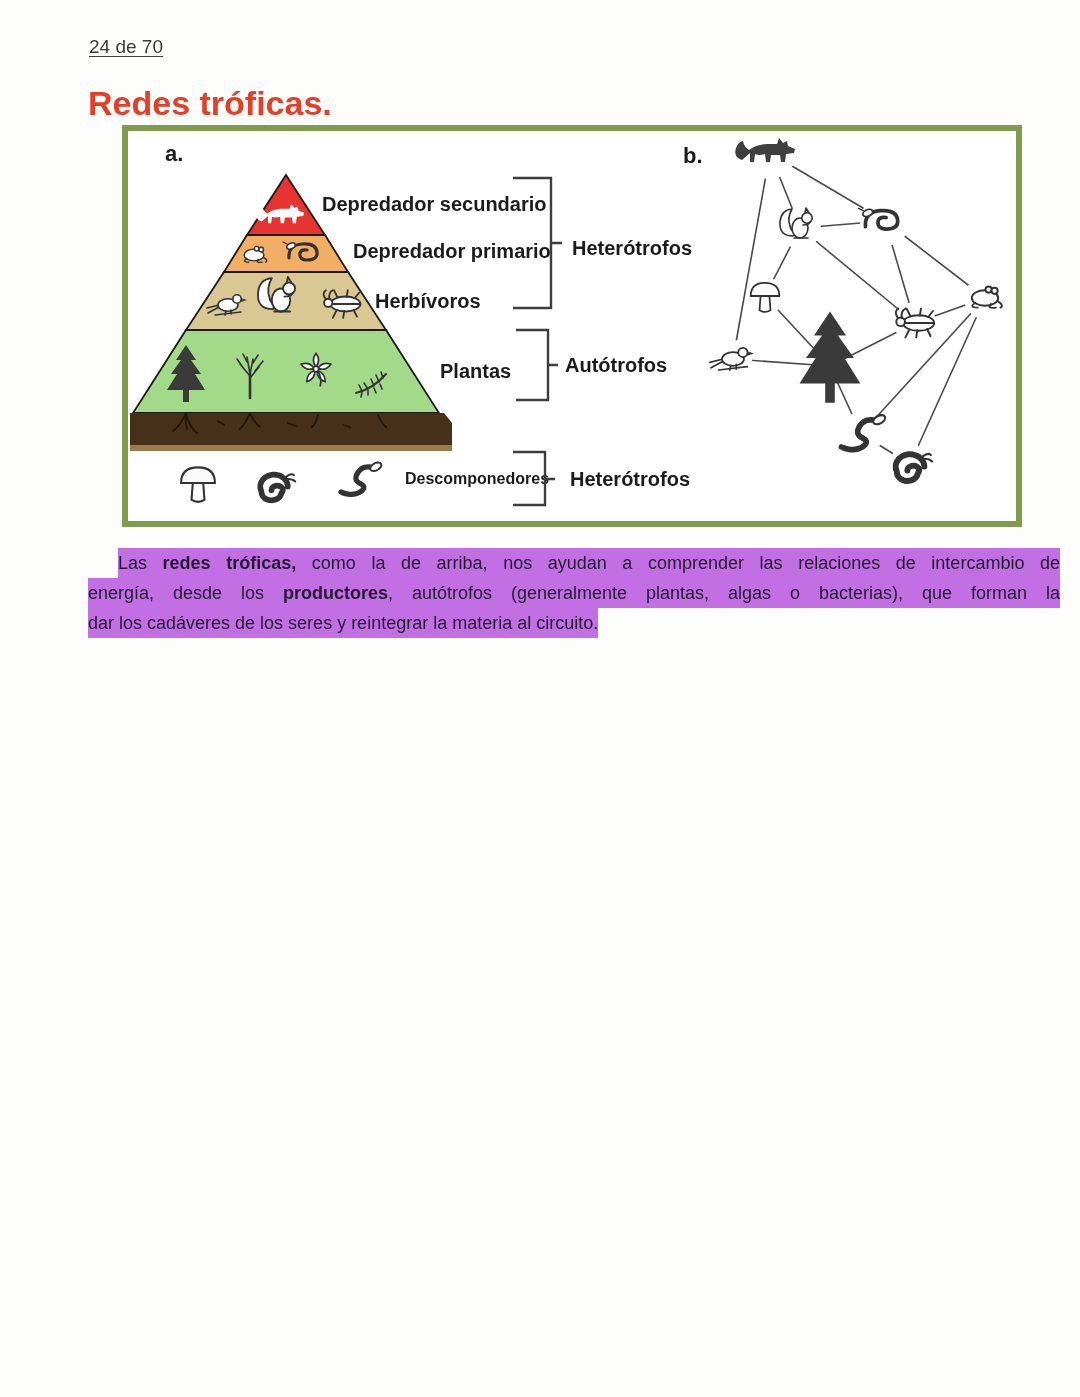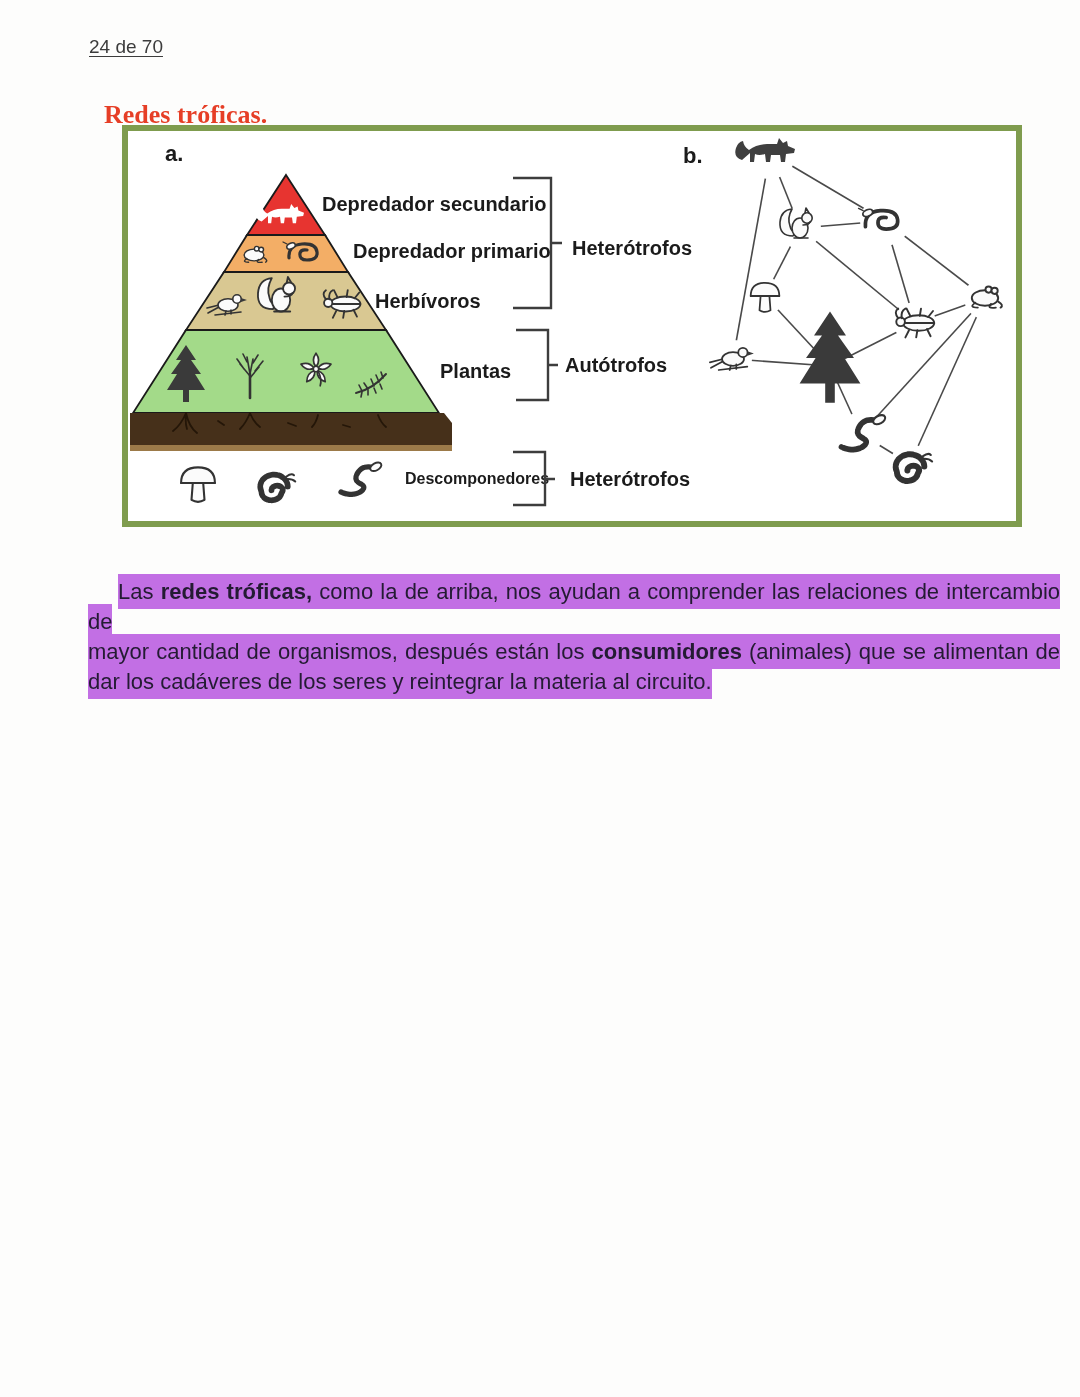--- a/index.html
+++ b/index.html
@@ -1,25 +1,25 @@
 <!DOCTYPE html>
 <html><head>
 <meta charset="utf-8">
 <style>
   html,body{margin:0;padding:0;background:#ffffff;}
   .page{position:relative;width:1080px;height:1397px;background:#fdfdfc;
         font-family:"Liberation Sans",sans-serif;overflow:hidden;}
   .pagenum{position:absolute;left:89px;top:36px;font-size:19px;color:#3c3c3c;
            text-decoration:underline;text-underline-offset:3px;}
-  .title{position:absolute;left:88px;top:84px;font-size:26px;font-weight:bold;
-         color:#e63e26;margin:16px;font-family:Liberation Serif, serif;}
+  .title{position:absolute;left:88px;top:84px;font-size:34px;font-weight:bold;
+         color:#e63e26;margin:0;}
   .figurebox{position:absolute;left:122px;top:125px;width:900px;height:402px;
              border:6px solid #7f9c4e;background:#ffffff;box-sizing:border-box;margin:0;}
   .figurebox svg{display:block;}
-  .para{position:absolute;left:88px;top:577px;width:972px;font-size:22px;
+  .para{position:absolute;left:88px;top:548px;width:972px;font-size:18px;
         line-height:30px;color:#241b33;}
   .pline{text-align:justify;}
   .pline.j{text-align-last:justify;}
   .pline.ind{text-indent:30px;}
   .hl{padding:4.7px 0 4.8px;}
   .pline b{font-weight:bold;}
   
   .ln{stroke:#333;stroke-width:1.6;fill:none;stroke-linecap:round;stroke-linejoin:round;}
   .f{fill:#fbfbfb;}
   .f2{fill:#3a3a3a;stroke:none;}
@@ -197,16 +197,16 @@
             <use href="#s-worm" transform="translate(733,303) scale(1.3)"></use>
             <circle cx="782" cy="333" r="20" fill="#ffffff"></circle>
             <use href="#s-millipede" transform="translate(782,333) scale(1.3)"></use>
           </g>
       </g>
     </svg>
   </figure>
 
   <div class="para">
       <div class="pline j ind"><span class="hl" style="background: rgb(194, 111, 228);"><span>Las </span><b>redes tróficas,</b><span> como la de arriba, nos ayudan a comprender las relaciones de intercambio de</span></span></div>
-      <div class="pline j"><span class="hl" style="background: rgb(194, 111, 228);"><span>mayor cantidad de organismos, después están los </span><b>consumidores</b><span> (animales) que se alimentan de</span></span></div>
+      <div class="pline j"><span class="hl" style="background: rgb(194, 111, 228);"><span>energía, desde los </span><b>productores</b><span>, autótrofos (generalmente plantas, algas o bacterias), que forman la</span></span></div>
       <div class="pline"><span class="hl" style="background: rgb(194, 111, 228);"><span>dar los cadáveres de los seres y reintegrar la materia al circuito.</span></span></div>
     </div>
 </div>
 
 </body></html>

